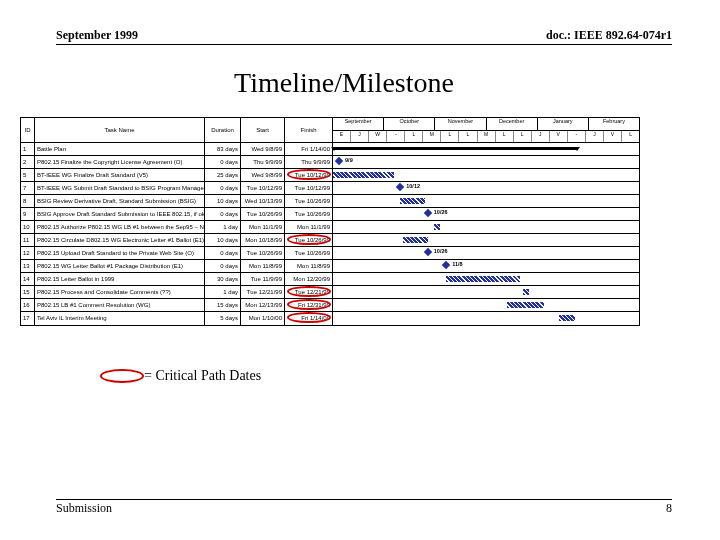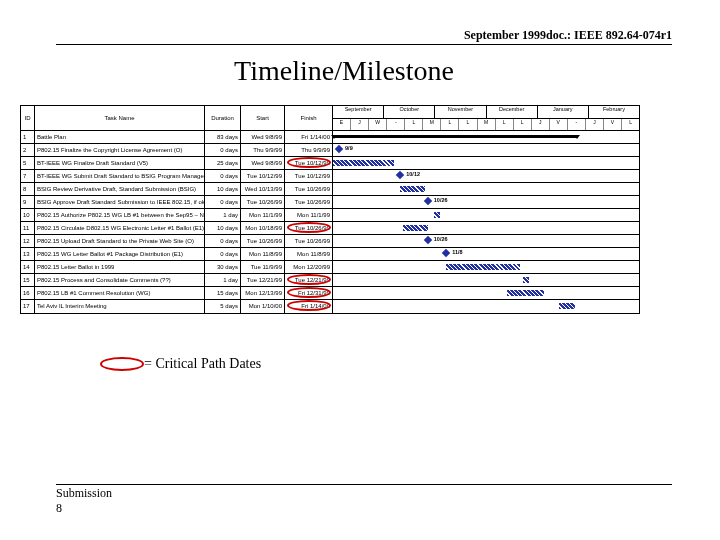--- a/index.html
+++ b/index.html
@@ -12,26 +12,26 @@
     overflow: hidden;
   }
   .page {
     width: 100%;
     height: 100%;
     padding: 28px 48px 24px 56px;
     position: relative;
   }
   .header {
     display: flex;
-    justify-content: flex-end;
+    justify-content: space-between;
     font-size: 12px;
     font-weight: bold;
     border-bottom: 1.5px solid #000;
     padding-bottom: 1px;
-    margin-bottom: 10px;
+    margin-bottom: 22px;
   }
   .title {
     text-align: center;
     font-size: 28px;
     font-weight: normal;
     margin-bottom: 18px;
     margin-left: -40px;
   }
   
   .gantt {
@@ -190,21 +190,20 @@
   .footer {
     position: absolute;
     bottom: 24px;
     left: 56px;
     right: 48px;
     display: flex;
     justify-content: space-between;
     font-size: 12px;
     border-top: 1.5px solid #000;
     padding-top: 1px;
-    flex-direction: column;
   }
 </style>
 </head>
 <body>
 
 <div class="page">
   <div class="header">
     <span>September 1999</span>
     <span>doc.: IEEE 892.64-074r1</span>
   </div>

